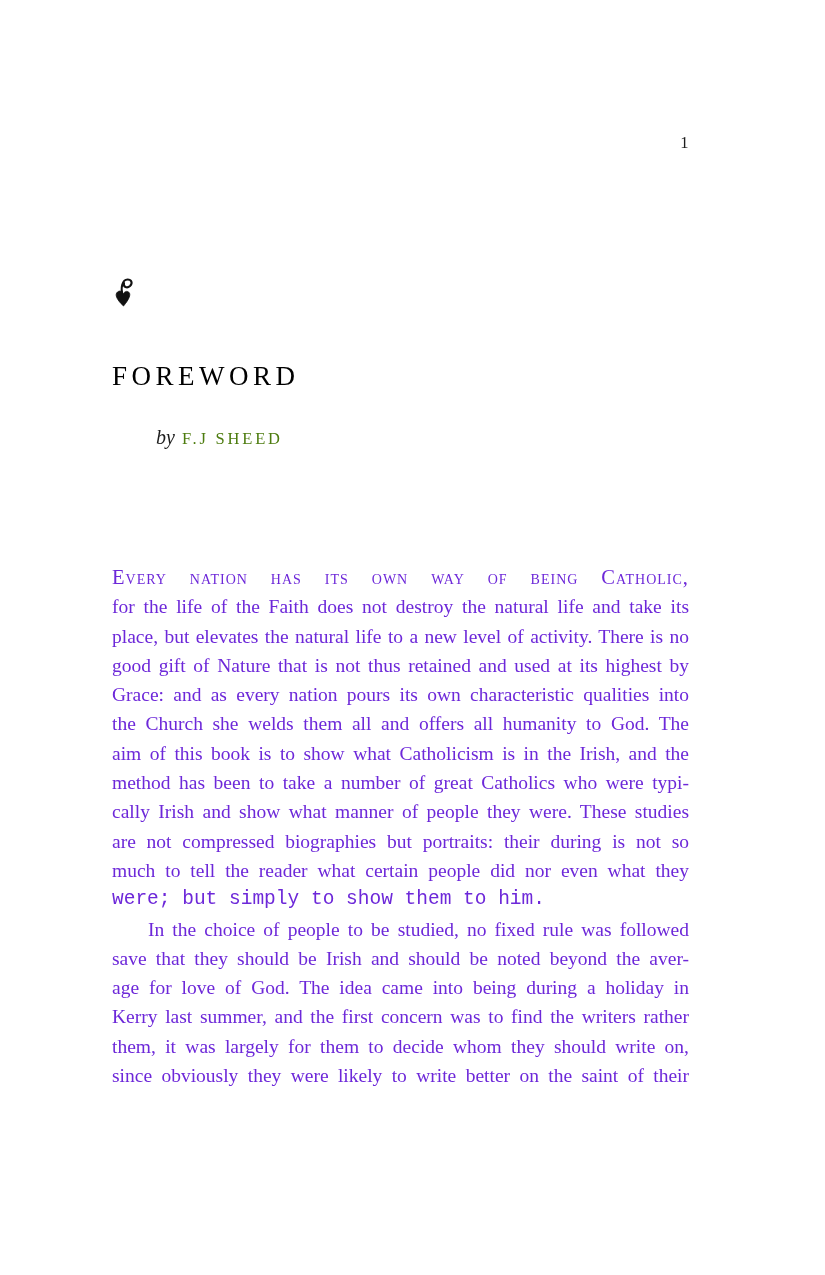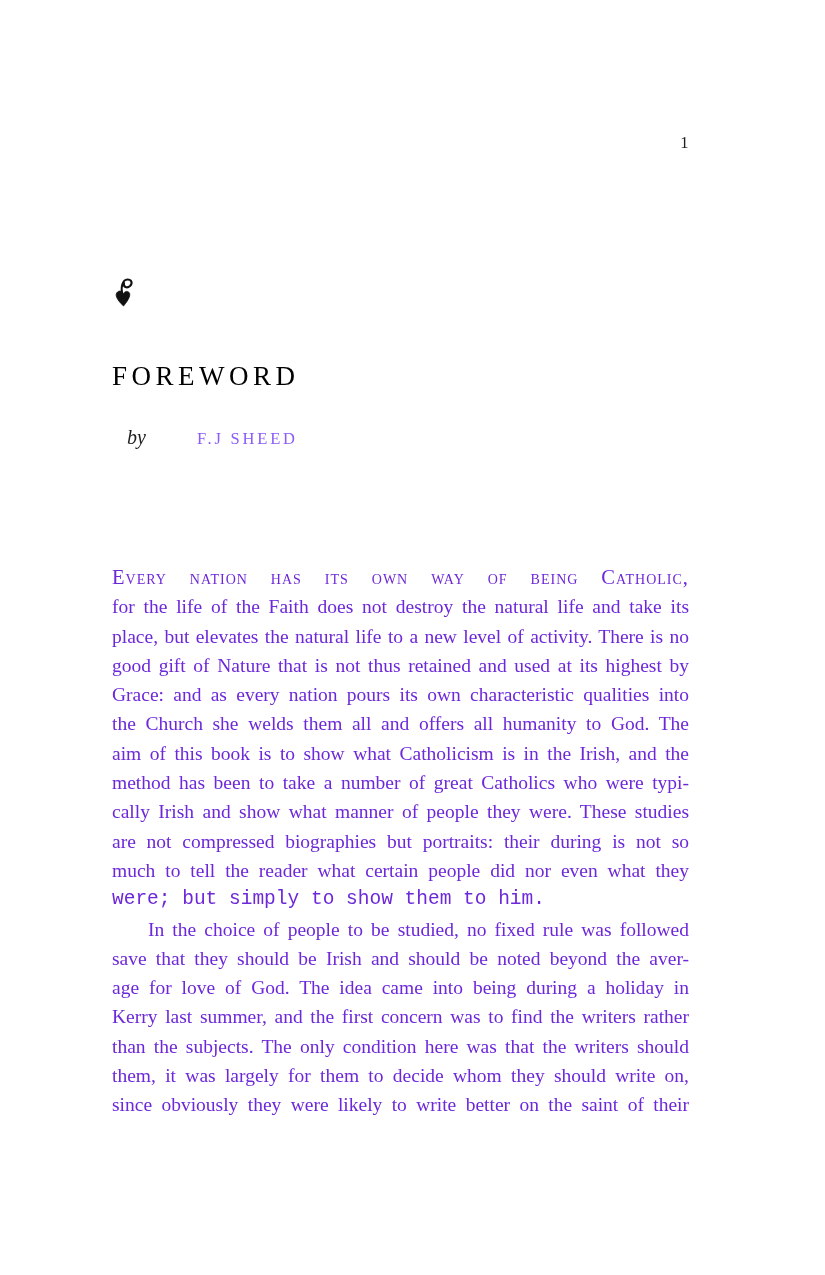--- a/index.html
+++ b/index.html
@@ -41,26 +41,26 @@
   .byline {
     position: absolute;
     left: 127px;
     top: 426px;
     font-size: 20px;
   }
   .byline .by {
     font-style: italic;
     font-size: 20px;
     margin-right: 7px;
+    margin-left: 29px;
   }
   .byline .name {
     font-size: 16.5px;
     letter-spacing: 2.8px;
-    color: #8b5cf6;
-    margin-left: 44px;
+    color: #4d7c0f;
   }
   .bodytext {
     position: absolute;
     left: 112px;
     top: 563px;
     width: 577px;
     font-size: 19.5px;
     line-height: 29.3px;
     color: #6d28d9;
   }
@@ -118,20 +118,19 @@
       <div class="line">are not compressed biographies but portraits: their during is not so</div>
       <div class="line">much to tell the reader what certain people did nor even what they</div>
       <div class="line flush-left">were; but simply to show them to him.</div>
     </div>
 
     <div>
       <div class="line indented">In the choice of people to be studied, no fixed rule was followed</div>
       <div class="line">save that they should be Irish and should be noted beyond the aver-</div>
       <div class="line">age for love of God. The idea came into being during a holiday in</div>
       <div class="line">Kerry last summer, and the first concern was to find the writers rather</div>
-      <div class="line">than the subjects. The only condition here was that the writers should</div>
       <div class="line">them, it was largely for them to decide whom they should write on,</div>
       <div class="line">since obviously they were likely to write better on the saint of their</div>
     </div>
 
   </div>
 
 </div>
 
 </body></html>

